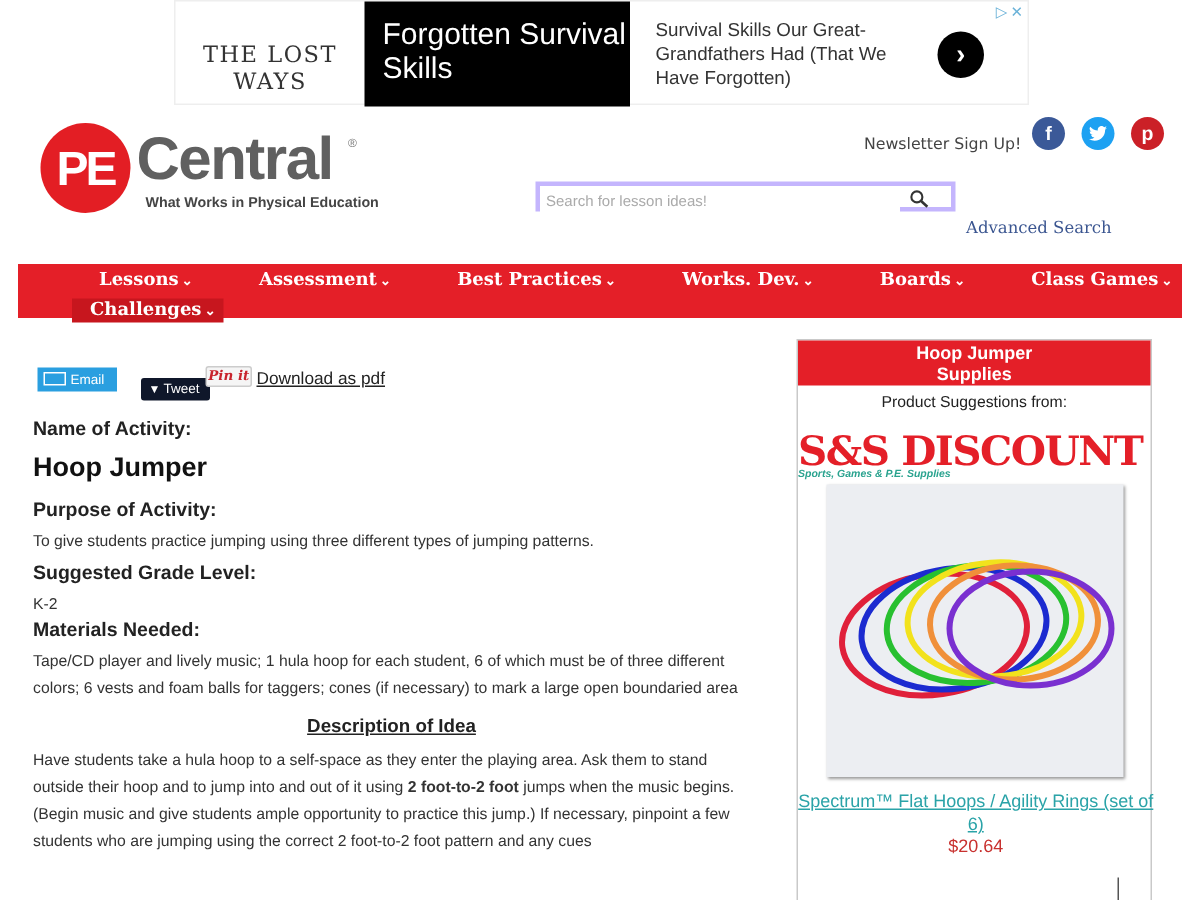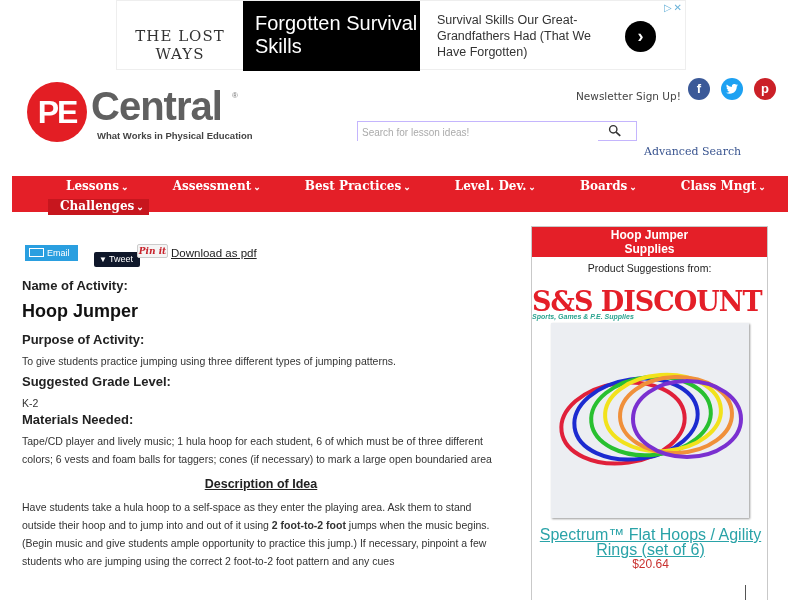--- a/index.html
+++ b/index.html
@@ -22,21 +22,21 @@
     .logo-reg { position: absolute; left: 205px; top: 9px; font-size: 8px; color: #777; }
     .logo-tag { position: absolute; left: 70px; top: 48px; font-size: 9.5px; font-weight: bold; color: #444; white-space: nowrap; }
 
     
     .newsletter { position: absolute; left: 576px; top: 90px; font-family: "DejaVu Sans", sans-serif; font-size: 10.5px; color: #444; }
     .social { position: absolute; top: 78px; width: 22px; height: 22px; border-radius: 50%; color: #fff; text-align: center; font-weight: bold; font-size: 13px; line-height: 22px; }
     .social.fb { left: 688px; background: #3b5998; }
     .social.tw { left: 721px; background: #1da1f2; }
     .social.pi { left: 754px; background: #cb2027; }
 
-    .search { position: absolute; left: 357px; top: 121px; width: 280px; height: 20px; border: 1px solid #c4b5fd; background: #fff; }
+    .search { position: absolute; left: 357px; top: 121px; width: 280px; height: 20px; border: 3px solid #c4b5fd; background: #fff; }
     .search input { border: none; outline: none; width: 240px; height: 18px; padding-left: 4px; font-size: 10px; color: #999; font-family: "Liberation Sans", sans-serif; }
     .search input::placeholder { color: #aaa; }
     .search-icon { position: absolute; right: 14px; top: 2px; width: 14px; height: 14px; }
     .adv-search { position: absolute; left: 644px; top: 145px; font-family: "DejaVu Serif", serif; font-size: 11px; color: #3a5590; text-decoration: none; }
 
     
     .nav { position: absolute; left: 12px; top: 176px; width: 776px; height: 36px; background: #e41f28; }
     .nav-row { position: absolute; left: 22px; top: 3px; display: flex; gap: 0; }
     .nav-item { color: #fff; font-family: "DejaVu Serif", serif; font-weight: bold; font-size: 12px; white-space: nowrap; margin-right: 12px; cursor: pointer; margin-left: 32px; }
     .nav-item .chev { font-size: 9px; margin-left: 2px; }
@@ -57,21 +57,21 @@
     .desc-heading { font-weight: bold; font-size: 12.5px; text-decoration: underline; text-align: center; color: #222; }
 
     
     .sidebar { position: absolute; left: 531px; top: 226px; width: 237px; height: 380px; border: 1px solid #c9c9c9; }
     .sb-head { background: #e41f28; color: #fff; text-align: center; font-weight: bold; font-size: 12px; line-height: 14px; padding: 1px 0 1px; }
     .sb-sub { text-align: center; font-size: 10.5px; color: #222; margin-top: 5px; }
     .ss-logo { position: relative; height: 44px; margin-top: 13px; }
     .ss-big { font-family: "DejaVu Serif", serif; font-weight: bold; font-size: 27px; color: #e41f28; letter-spacing: -1px; line-height: 30px; }
     .ss-tag { font-size: 7px; font-style: italic; color: #2aa38f; font-weight: bold; margin-top: -4px; }
     .product-img { position: absolute; left: 19px; top: 96px; width: 198px; height: 195px; background: #eceef2; box-shadow: 1px 1px 2px #999; }
-    .product-link { position: absolute; left: 0; top: 300px; width: 237px; text-align: center; font-size: 16px; color: #2aa3a8; text-decoration: underline; line-height: 15px; }
+    .product-link { position: absolute; left: 0; top: 300px; width: 237px; text-align: center; font-size: 12px; color: #2aa3a8; text-decoration: underline; line-height: 15px; }
     .product-price { position: absolute; left: 0; top: 330px; width: 237px; text-align: center; font-size: 12px; color: #c8312f; }
     .sb-divider { position: absolute; left: 213px; top: 358px; width: 1px; height: 22px; background: #555; }
   </style>
 </head>
 <body>
 
 <div class="ad">
   <div class="ad-brand">THE LOST WAYS</div>
   <div class="ad-black">Forgotten Survival Skills</div>
   <div class="ad-desc">Survival Skills Our Great-Grandfathers Had (That We Have Forgotten)</div>
@@ -104,23 +104,23 @@
       <line x1="9.2" y1="9.2" x2="14" y2="13.5" stroke="#333" stroke-width="2"></line>
     </svg>
 </div>
 <a class="adv-search">Advanced Search</a>
 
 <div class="nav">
   <div class="nav-row">
     <div class="nav-item"><span>Lessons</span><span class="chev">⌄</span></div>
     <div class="nav-item"><span>Assessment</span><span class="chev">⌄</span></div>
     <div class="nav-item"><span>Best Practices</span><span class="chev">⌄</span></div>
-    <div class="nav-item"><span>Level. Dev.</span><span class="chev">⌄</span></div>
+    <div class="nav-item"><span>Works. Dev.</span><span class="chev">⌄</span></div>
     <div class="nav-item"><span>Boards</span><span class="chev">⌄</span></div>
-    <div class="nav-item"><span>Class Mngt</span><span class="chev">⌄</span></div>
+    <div class="nav-item"><span>Class Games</span><span class="chev">⌄</span></div>
     <div class="nav-item"><span>Videos</span><span class="chev">⌄</span></div>
     <div class="nav-item"><span>More</span><span class="chev">⌄</span></div>
     <div class="nav-item"><span>Shop</span><span class="chev">⌄</span></div>
   </div>
   <div class="nav-challenges"><span>Challenges</span><span class="chev" style="font-size:9px;margin-left:2px">⌄</span></div>
 </div>
 
 <div class="share-email"><span class="env"></span><span>Email</span></div>
 <div class="share-tweet"><span style="font-size:8px;margin-right:2px">▼</span><span>Tweet</span></div>
 <div class="share-pin">Pin it</div>

